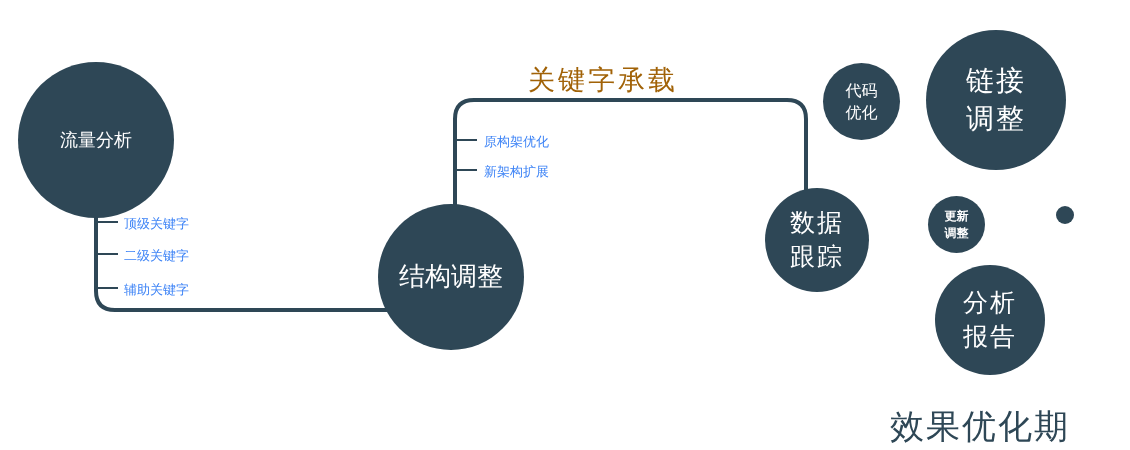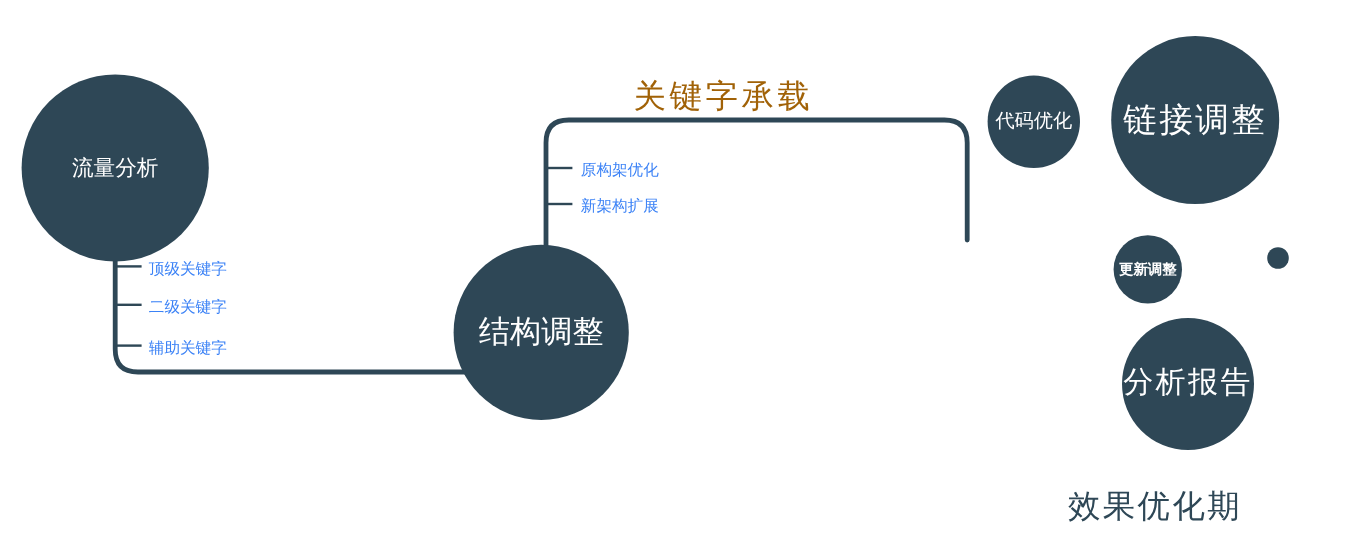--- a/index.html
+++ b/index.html
@@ -29,21 +29,21 @@
   .tick {
     stroke: #2e4756;
     stroke-width: 2;
   }
   .node {
     position: absolute;
     border-radius: 50%;
     background: #2e4756;
     color: #ffffff;
     display: flex;
-    flex-direction: row;
+    flex-direction: column;
     align-items: center;
     justify-content: center;
     text-align: center;
     line-height: 1.35;
   }
   .node-traffic   { left: 18px;  top: 62px;  width: 156px; height: 156px; font-size: 18px; }
   .node-structure { left: 378px; top: 204px; width: 146px; height: 146px; font-size: 26px; }
   .node-tracking  { left: 765px; top: 188px; width: 104px; height: 104px; font-size: 25px; letter-spacing: 2px; }
   .node-code      { left: 823px; top: 63px;  width: 77px;  height: 77px;  font-size: 16px; }
   .node-link      { left: 926px; top: 30px;  width: 140px; height: 140px; font-size: 28px; letter-spacing: 2px; }
@@ -59,21 +59,21 @@
   .edge-label {
     position: absolute;
     color: #a16207;
     white-space: nowrap;
   }
   .label-user-base     { left: 155px; top: 328px; font-size: 27px; font-weight: bold; letter-spacing: 3px; }
   .label-keyword-carry { left: 528px; top: 62px;  font-size: 27px; letter-spacing: 3px; }
   .footer-label {
     position: absolute;
     left: 890px; top: 404px;
-    font-size: 27px;
+    font-size: 34px;
     color: #2e4756;
     letter-spacing: 2px;
     white-space: nowrap;
   }
 </style>
 </head>
 <body>
 
 <div class="canvas">
 
@@ -88,20 +88,24 @@
   </svg>
 
   <div class="node node-traffic">
     <span>流量分析</span>
   </div>
 
   <div class="node node-structure">
     <span>结构调整</span>
   </div>
 
+  <div class="node node-tracking">
+    <span>数据</span>
+    <span>跟踪</span>
+  </div>
 
   <div class="node node-code">
     <span>代码</span>
     <span>优化</span>
   </div>
 
   <div class="node node-link">
     <span>链接</span>
     <span>调整</span>
   </div>

